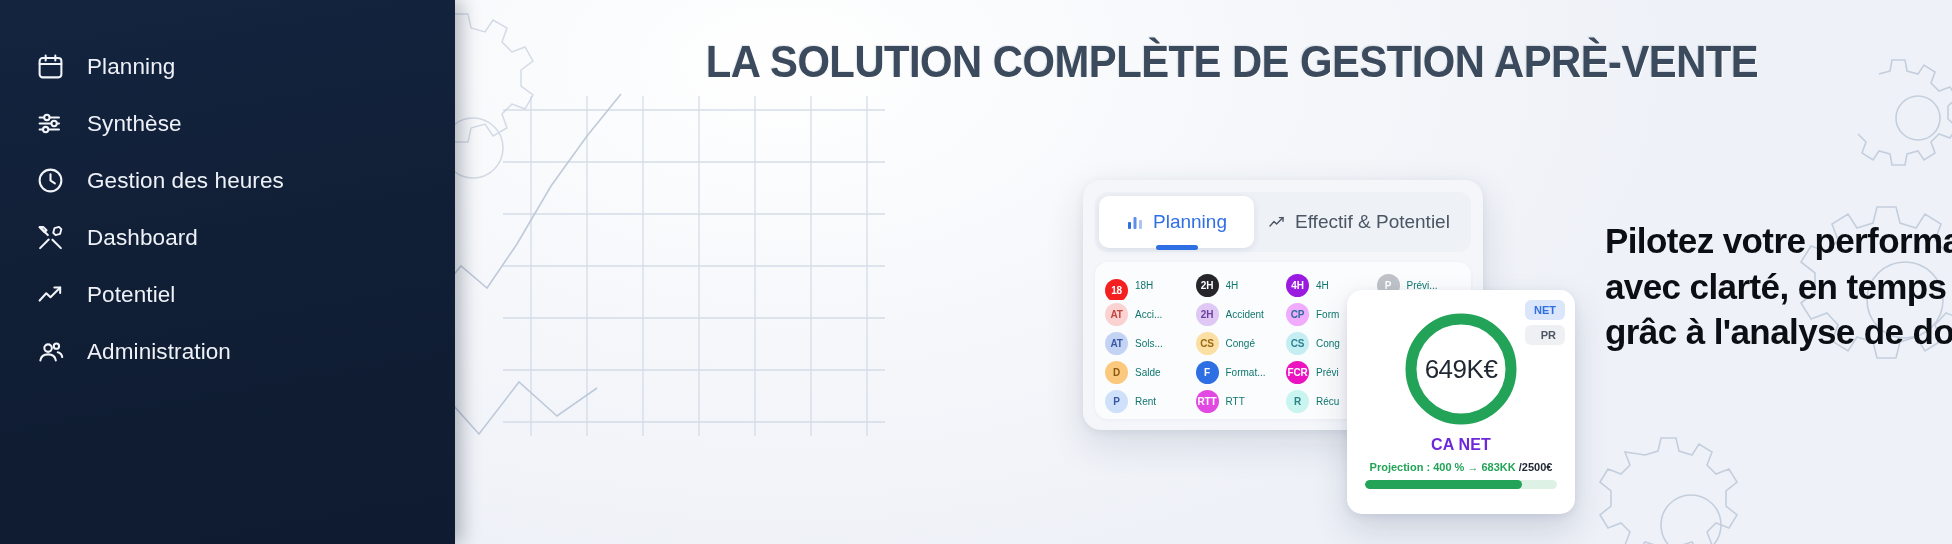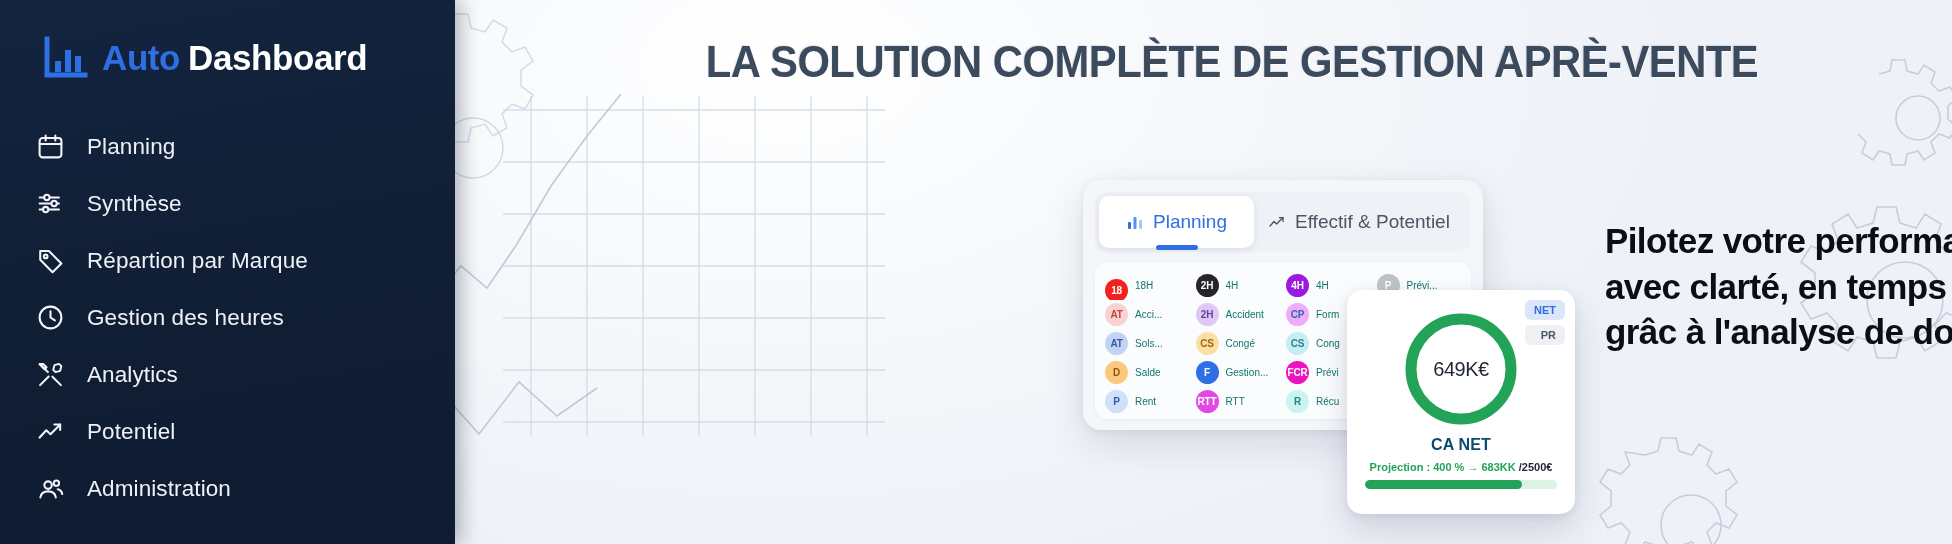--- a/index.html
+++ b/index.html
@@ -193,29 +193,29 @@
   .chip.pr  { background: #eef0f3; color: #4b5563; }
   .gauge-wrap {
     margin: 6px auto 0 auto;
     width: 122px; height: 122px;
     position: relative;
   }
   .gauge-wrap svg { display:block; width:122px; height:122px; }
   .gauge-val {
     position: absolute; inset: 0;
     display: flex; align-items: center; justify-content: center;
-    font-size: 20px;
+    font-size: 26px;
     color: #1f2733;
     letter-spacing: -.5px;
   }
   .canet-title {
     text-align: center;
     font-size: 16px;
     font-weight: 700;
-    color: #0c4a6e;
+    color: #6d28d9;
     margin-top: 6px;
     letter-spacing: .2px;
   }
   .proj {
     text-align: center;
     font-size: 11px;
     font-weight: 700;
     color: #22a357;
     margin-top: 7px;
     white-space: nowrap;
@@ -242,33 +242,20 @@
     white-space: nowrap;
   }
 </style>
 </head>
 <body>
 
 <div class="banner">
 
   <aside class="sidebar">
 
-    <div class="logo-row">
-      <span class="logo-mark">
-        <svg viewBox="0 0 46 44" fill="none" xmlns="http://www.w3.org/2000/svg">
-          <path d="M5 3 V39 H43" stroke="#2f6fe4" stroke-width="5" stroke-linecap="square"></path>
-          <rect x="13" y="25" width="6" height="11" fill="#2f6fe4"></rect>
-          <rect x="23" y="14" width="6" height="22" fill="#2f6fe4"></rect>
-          <rect x="33" y="20" width="6" height="16" fill="#2f6fe4"></rect>
-        </svg>
-      </span>
-      <span class="logo-text">
-        <span class="lt-a">Auto</span><span class="lt-b">Dashboard</span>
-      </span>
-    </div>
 
     <nav class="nav">
 
       <div class="nav-item">
         <span class="ico">
           <svg viewBox="0 0 24 24" fill="none" stroke="#f2f5fa" stroke-width="1.7" stroke-linecap="round" stroke-linejoin="round">
             <rect x="3" y="5" width="18" height="16" rx="2.5"></rect>
               <path d="M3 10h18"></path>
               <path d="M8 3v4M16 3v4"></path>
           </svg>
@@ -281,50 +268,41 @@
           <svg viewBox="0 0 24 24" fill="none" stroke="#f2f5fa" stroke-width="1.7" stroke-linecap="round">
             <path d="M3 7h16M3 12h16M3 17h16"></path>
             <circle cx="9" cy="7" r="2.2" fill="#111f36"></circle>
               <circle cx="15" cy="12" r="2.2" fill="#111f36"></circle>
               <circle cx="8" cy="17" r="2.2" fill="#111f36"></circle>
           </svg>
         </span>
         <span class="nav-label">Synthèse</span>
       </div>
 
-      <div class="nav-item">
-        <span class="ico">
-          <svg viewBox="0 0 24 24" fill="none" stroke="#f2f5fa" stroke-width="1.7" stroke-linejoin="round">
-            <path d="M3.5 4.2h7.2L21 14.5l-7.3 7.3L3.5 11.4z"></path>
-            <circle cx="8" cy="8.6" r="1.5"></circle>
-          </svg>
-        </span>
-        <span class="nav-label">Répartion par Marque</span>
-      </div>
 
       <div class="nav-item">
         <span class="ico">
           <svg viewBox="0 0 24 24" fill="none" stroke="#f2f5fa" stroke-width="1.7" stroke-linecap="round">
             <circle cx="12" cy="12" r="9"></circle>
               <path d="M12 6.8V12l3.6 2.4"></path>
           </svg>
         </span>
         <span class="nav-label">Gestion des heures</span>
       </div>
 
       <div class="nav-item">
         <span class="ico">
           <svg viewBox="0 0 24 24" fill="none" stroke="#f2f5fa" stroke-width="1.7" stroke-linecap="round" stroke-linejoin="round">
             <path d="M3.2 3.4l6.6 6.6M20.6 20.8l-7-7"></path>
             <path d="M20.6 3.4l-4.1 1.1-1.1 4.1 2.1 2.1 4.1-1.1 1.1-4.1z" transform="translate(-1.2,-0.6) scale(0.92) translate(1.4,0.8)"></path>
             <path d="M3.4 20.8l7.1-7.1"></path>
             <path d="M2.9 3.4h3.2l2.6 2.6-1.6 1.6L4.5 5z"></path>
           </svg>
         </span>
-        <span class="nav-label">Analytics</span>
+        <span class="nav-label">Dashboard</span>
       </div>
 
       <div class="nav-item">
         <span class="ico">
           <svg viewBox="0 0 24 24" fill="none" stroke="#f2f5fa" stroke-width="1.7" stroke-linecap="round" stroke-linejoin="round">
             <path d="M3 17l5.5-6 3.5 3.2L20 6.2"></path>
               <path d="M15.2 6.2H20v4.6"></path>
           </svg>
         </span>
         <span class="nav-label">Potentiel</span>
@@ -453,21 +431,21 @@
               <span class="dot" style="background: rgb(221, 225, 230); color: rgb(90, 98, 112);">C</span>
               <span class="lg-label">Cong</span>
             </div>
 
           <div class="lg-item">
               <span class="dot" style="background: rgb(251, 201, 126); color: rgb(138, 90, 16);">D</span>
               <span class="lg-label">Salde</span>
             </div>
           <div class="lg-item">
               <span class="dot" style="background: rgb(47, 111, 228); color: rgb(255, 255, 255);">F</span>
-              <span class="lg-label">Gestion...</span>
+              <span class="lg-label">Format...</span>
             </div>
           <div class="lg-item">
               <span class="dot" style="background: rgb(236, 19, 192); color: rgb(255, 255, 255);">FCR</span>
               <span class="lg-label">Prévi</span>
             </div>
           <div class="lg-item">
               <span class="dot" style="background: rgb(230, 233, 238); color: rgb(90, 98, 112);">PR</span>
               <span class="lg-label">Prév</span>
             </div>
 

